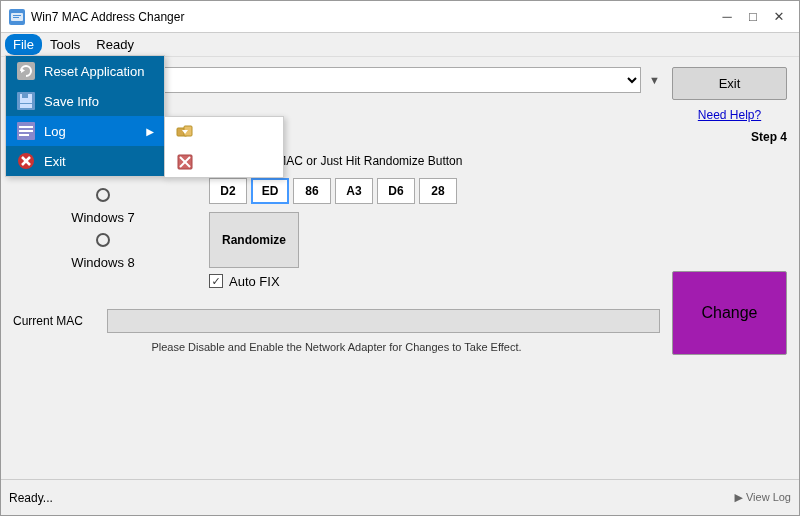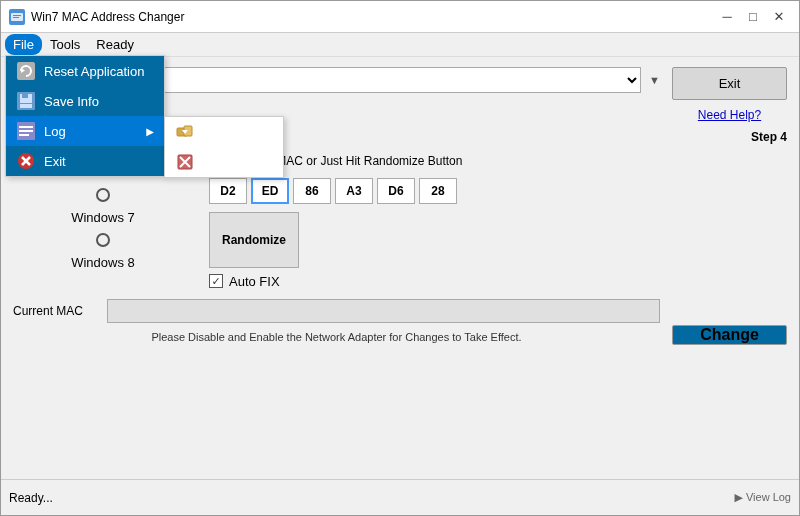--- a/index.html
+++ b/index.html
@@ -194,24 +194,24 @@
     .action-btn {
       background: #d8d8d8;
       border: 1px solid #999;
       padding: 8px 6px;
       text-align: center;
       cursor: pointer;
       font-size: 13px;
       border-radius: 2px;
     }
     .action-btn.change-btn {
-      background: #0369a1;
+      background: #a21caf;
       font-size: 16px;
-      font-weight: bold;
-      padding: 0 6px;
+      font-weight: normal;
+      padding: 32px 6px;
       margin-top: auto;
     }
 
     
     .window {
       width: 800px;
       height: 516px;
       background: #f0f0f0;
       border: 1px solid #999;
       position: relative;
@@ -368,21 +368,21 @@
             <input class="mac-input" type="text" value="28" style="">
           </div>
           <button class="randomize-btn">Randomize</button>
           <div class="autofix-row">
             <div class="checkbox checked"></div>
             <span>Auto FIX</span>
           </div>
         </div>
       </div>
 
-      <div style="display:flex; align-items:center; gap:24px; margin-top:10px; margin-bottom:6px;">
+      <div style="display:flex; align-items:center; gap:24px; margin-top:20px; margin-bottom:6px;">
         <span style="font-size:12px; white-space:nowrap;">Current MAC</span>
         <div style="flex:1; height:24px; background:#e0e0e0; border:1px solid #aaa;"></div>
       </div>
 
       <div style="font-size:11px; text-align:center; color:#333; line-height:1.5;">
         <div>Please Disable and Enable the Network Adapter for Changes to Take Effect.</div>
       </div>
 
     </div>
 

